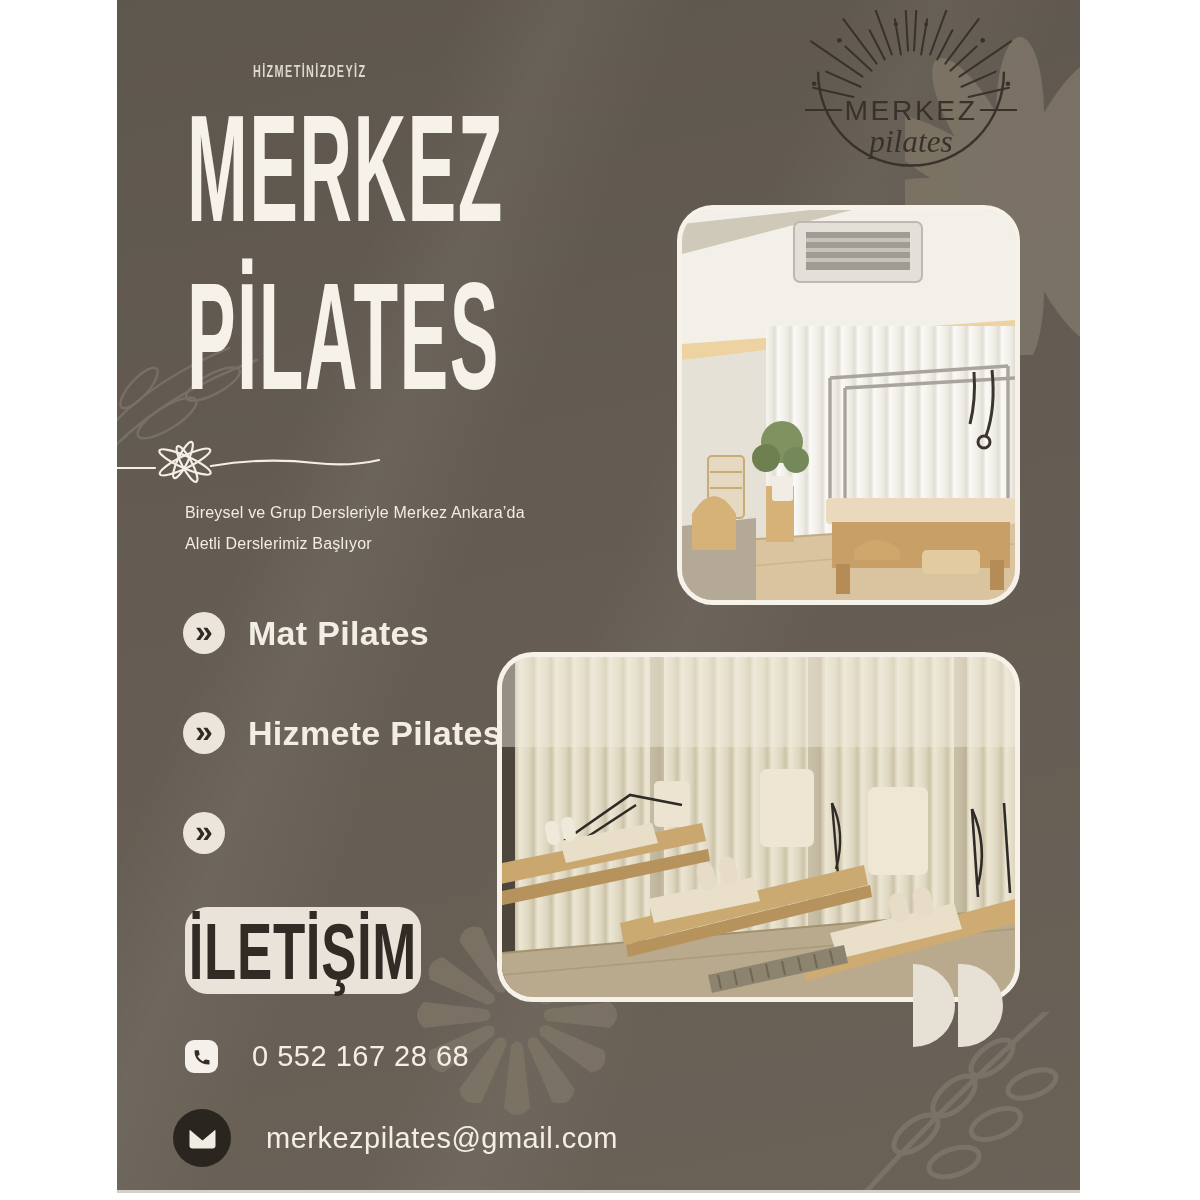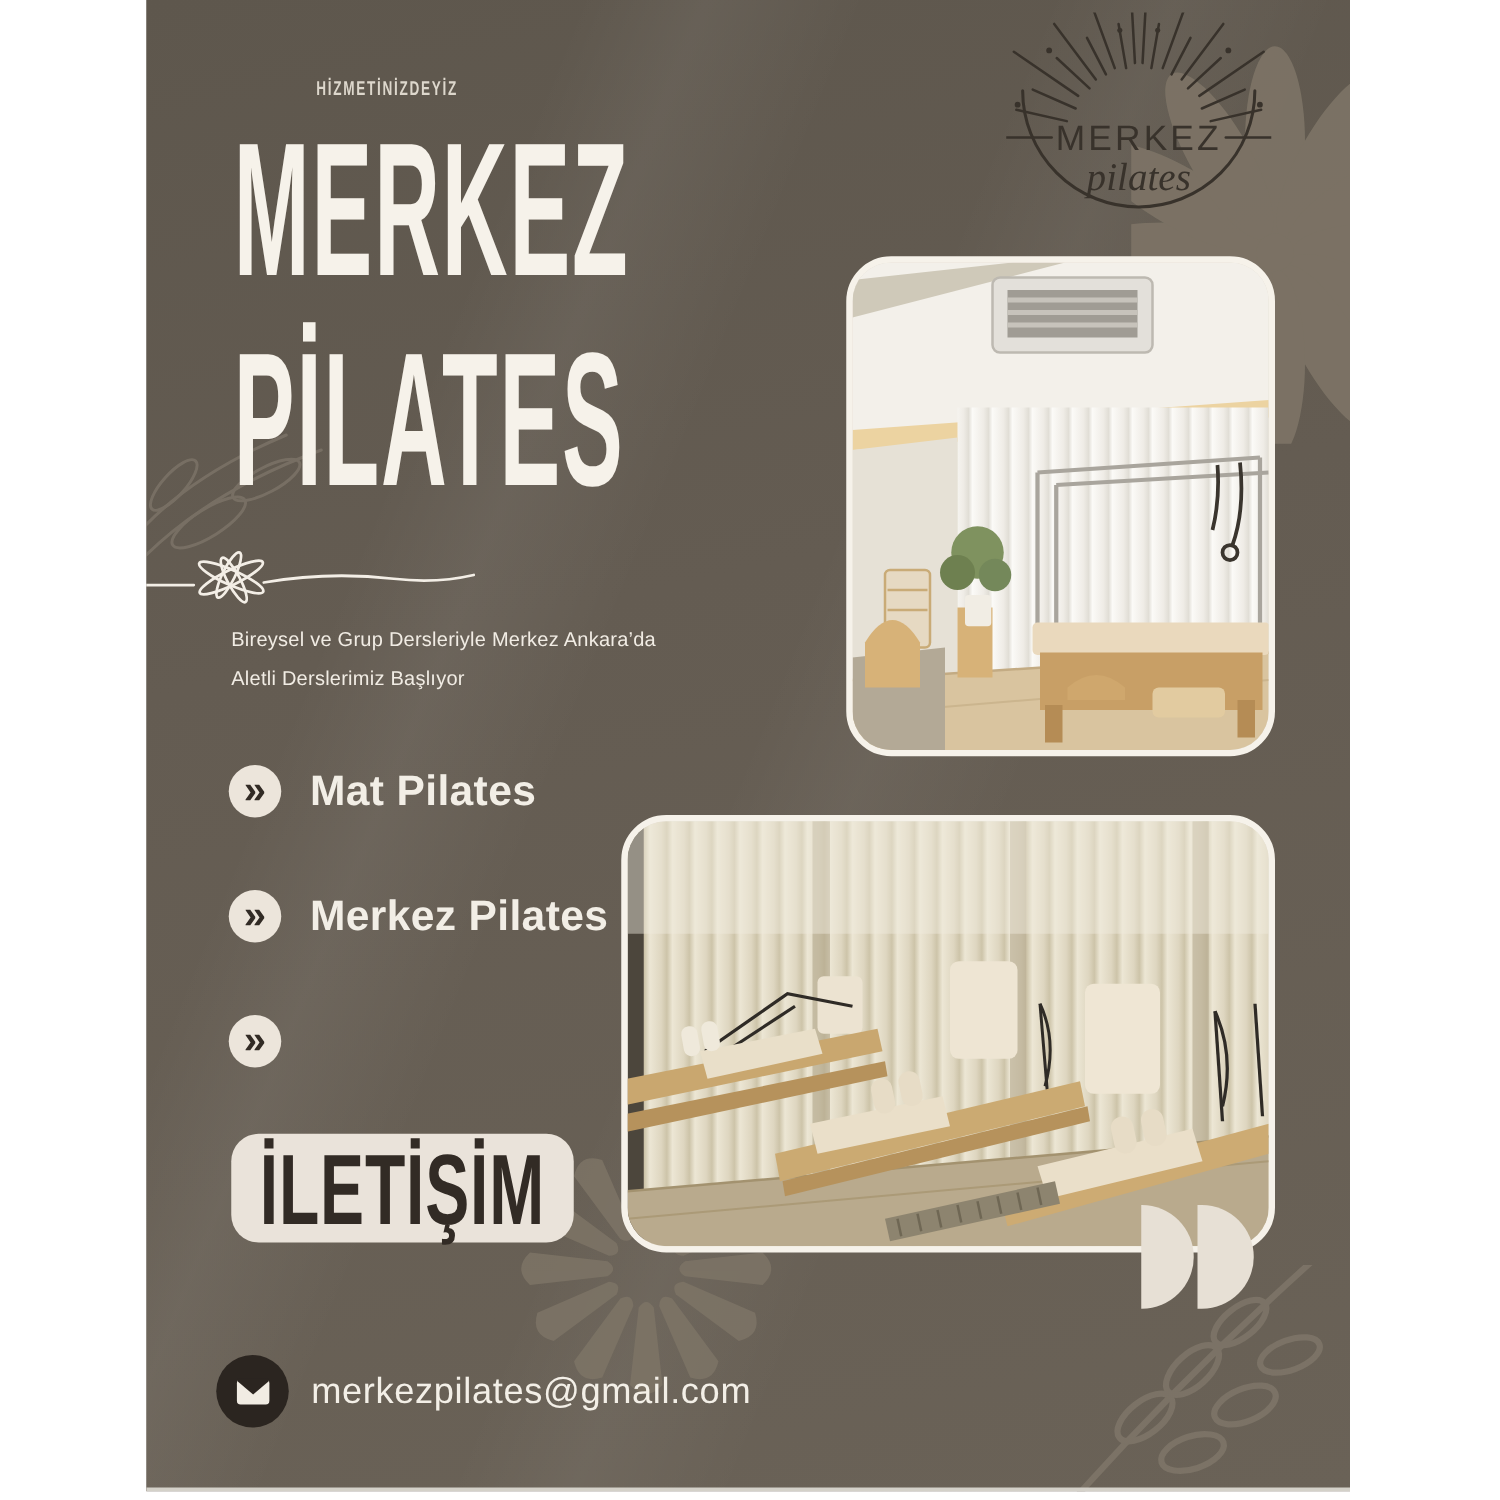--- a/index.html
+++ b/index.html
@@ -28,28 +28,28 @@
          line-height:31px;letter-spacing:.2px;white-space:nowrap;}
 
   .service{position:absolute;left:66px;display:flex;gap:23px;align-items:center;}
   .service.wrap{align-items:flex-start;}
   .svc-ico{width:42px;height:42px;border-radius:50%;background:#ece5db;flex:0 0 42px;
            display:flex;align-items:center;justify-content:center;
            color:#322b25;font-size:32px;font-weight:700;line-height:1;padding-bottom:4px;box-sizing:border-box;}
   .svc-label{color:#f2eee6;font-size:34px;font-weight:700;letter-spacing:.3px;line-height:36px;}
   .service.wrap .svc-label{width:175px;}
 
-  .contact-btn{position:absolute;left:68px;top:907px;width:274px;height:87px;border-radius:22px;
+  .contact-btn{position:absolute;left:68px;top:907px;width:236px;height:87px;border-radius:22px;
                background:#eae3da;display:flex;align-items:center;justify-content:center;border:none;cursor:pointer;}
   .contact-btn span{font-size:80px;font-weight:700;color:#322b25;letter-spacing:1px;
                     transform:scaleX(.66);transform-origin:center;line-height:1;padding-top:2px;}
 
   .contact-row{position:absolute;display:flex;align-items:center;color:#f3efe7;}
   .row-phone{left:68px;top:1040px;gap:34px;}
-  .row-email{left:56px;top:1084px;gap:18px;justify-content:center;}
+  .row-email{left:56px;top:1109px;gap:35px;justify-content:center;}
   .phone-ico{width:33px;height:33px;border-radius:9px;background:#f5f1ea;display:flex;
              align-items:center;justify-content:center;}
   .mail-ico{width:58px;height:58px;border-radius:50%;background:#2b2520;display:flex;
             align-items:center;justify-content:center;}
   .contact-text{font-size:29px;font-weight:500;letter-spacing:.5px;white-space:nowrap;}
 
   
   .photo{position:absolute;border:5px solid #f6f2ea;box-sizing:border-box;border-radius:36px;
          overflow:hidden;background:#e9e4da;}
   .photo1{left:560px;top:205px;width:343px;height:400px;}
@@ -230,30 +230,38 @@
       <div>Bireysel ve Grup Dersleriyle Merkez Ankara’da</div>
       <div>Aletli Derslerimiz Başlıyor</div>
     </div>
 
     <div class="service" style="top:612px;">
       <div class="svc-ico">»</div>
       <div class="svc-label">Mat Pilates</div>
     </div>
     <div class="service" style="top:712px;">
       <div class="svc-ico">»</div>
-      <div class="svc-label">Merkez Pilates</div>
+      <div class="svc-label">Hizmete Pilates</div>
     </div>
     <div class="service wrap" style="top:812px;">
       <div class="svc-ico">»</div>
     </div>
 
     <button class="contact-btn">
       <span>İLETİŞİM</span>
     </button>
 
+    <div class="contact-row row-phone">
+      <div class="phone-ico">
+        <svg width="20" height="20" viewBox="0 0 24 24">
+          <path fill="#352e27" d="M6.62 10.79a15.05 15.05 0 0 0 6.59 6.59l2.2-2.2a1 1 0 0 1 1.01-.24c1.12.37 2.33.57 3.58.57a1 1 0 0 1 1 1V20a1 1 0 0 1-1 1C10.07 21 3 13.93 3 5a1 1 0 0 1 1-1h3.5a1 1 0 0 1 1 1c0 1.25.2 2.46.57 3.58a1 1 0 0 1-.25 1.01z"></path>
+        </svg>
+      </div>
+      <div class="contact-text">0 552 167 28 68</div>
+    </div>
 
     <div class="contact-row row-email">
       <div class="mail-ico">
         <svg width="27" height="21" viewBox="0 0 27 21">
           <rect x="0.5" y="0.5" width="26" height="20" rx="3" fill="#f1ece3"></rect>
           <path d="M1 2 L13.5 12.5 L26 2 L26 0 L1 0 Z" fill="#2b2520"></path>
         </svg>
       </div>
       <div class="contact-text">merkezpilates@gmail.com</div>
     </div>

